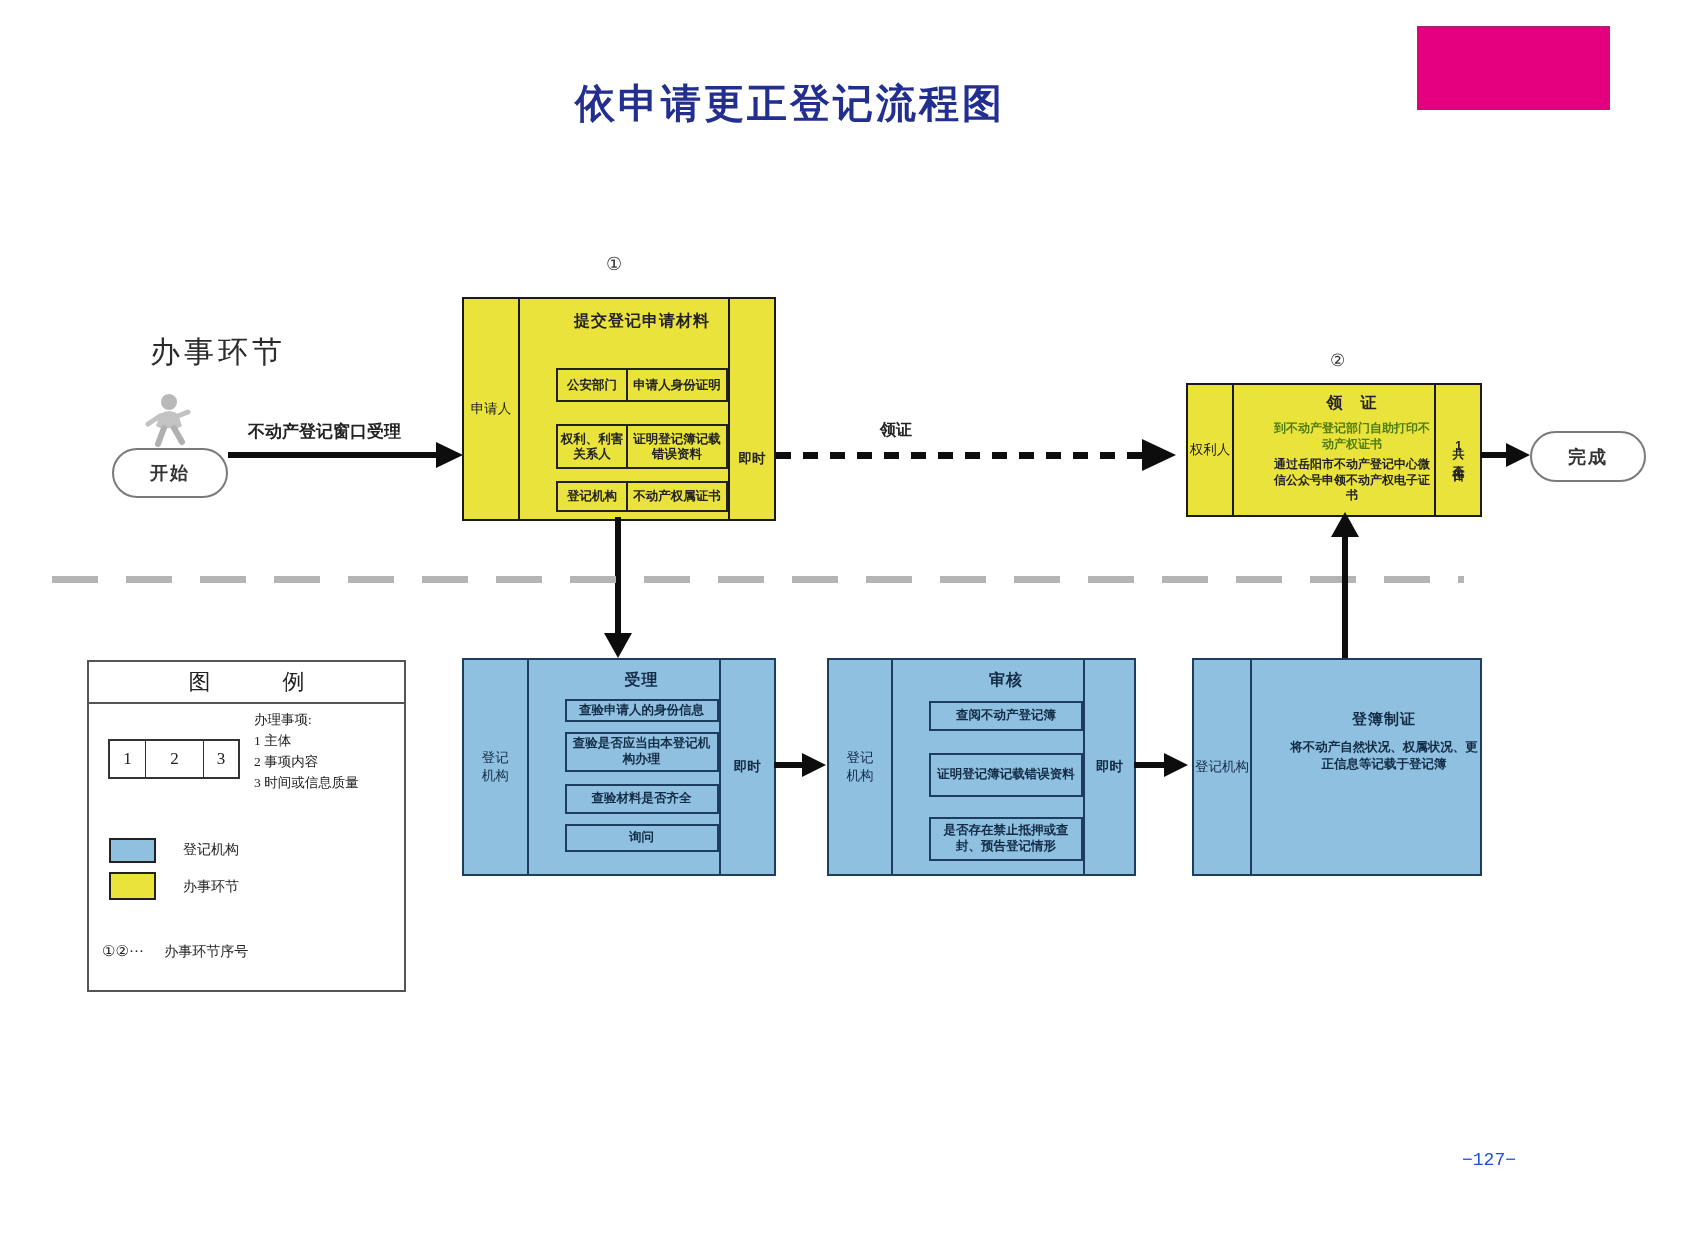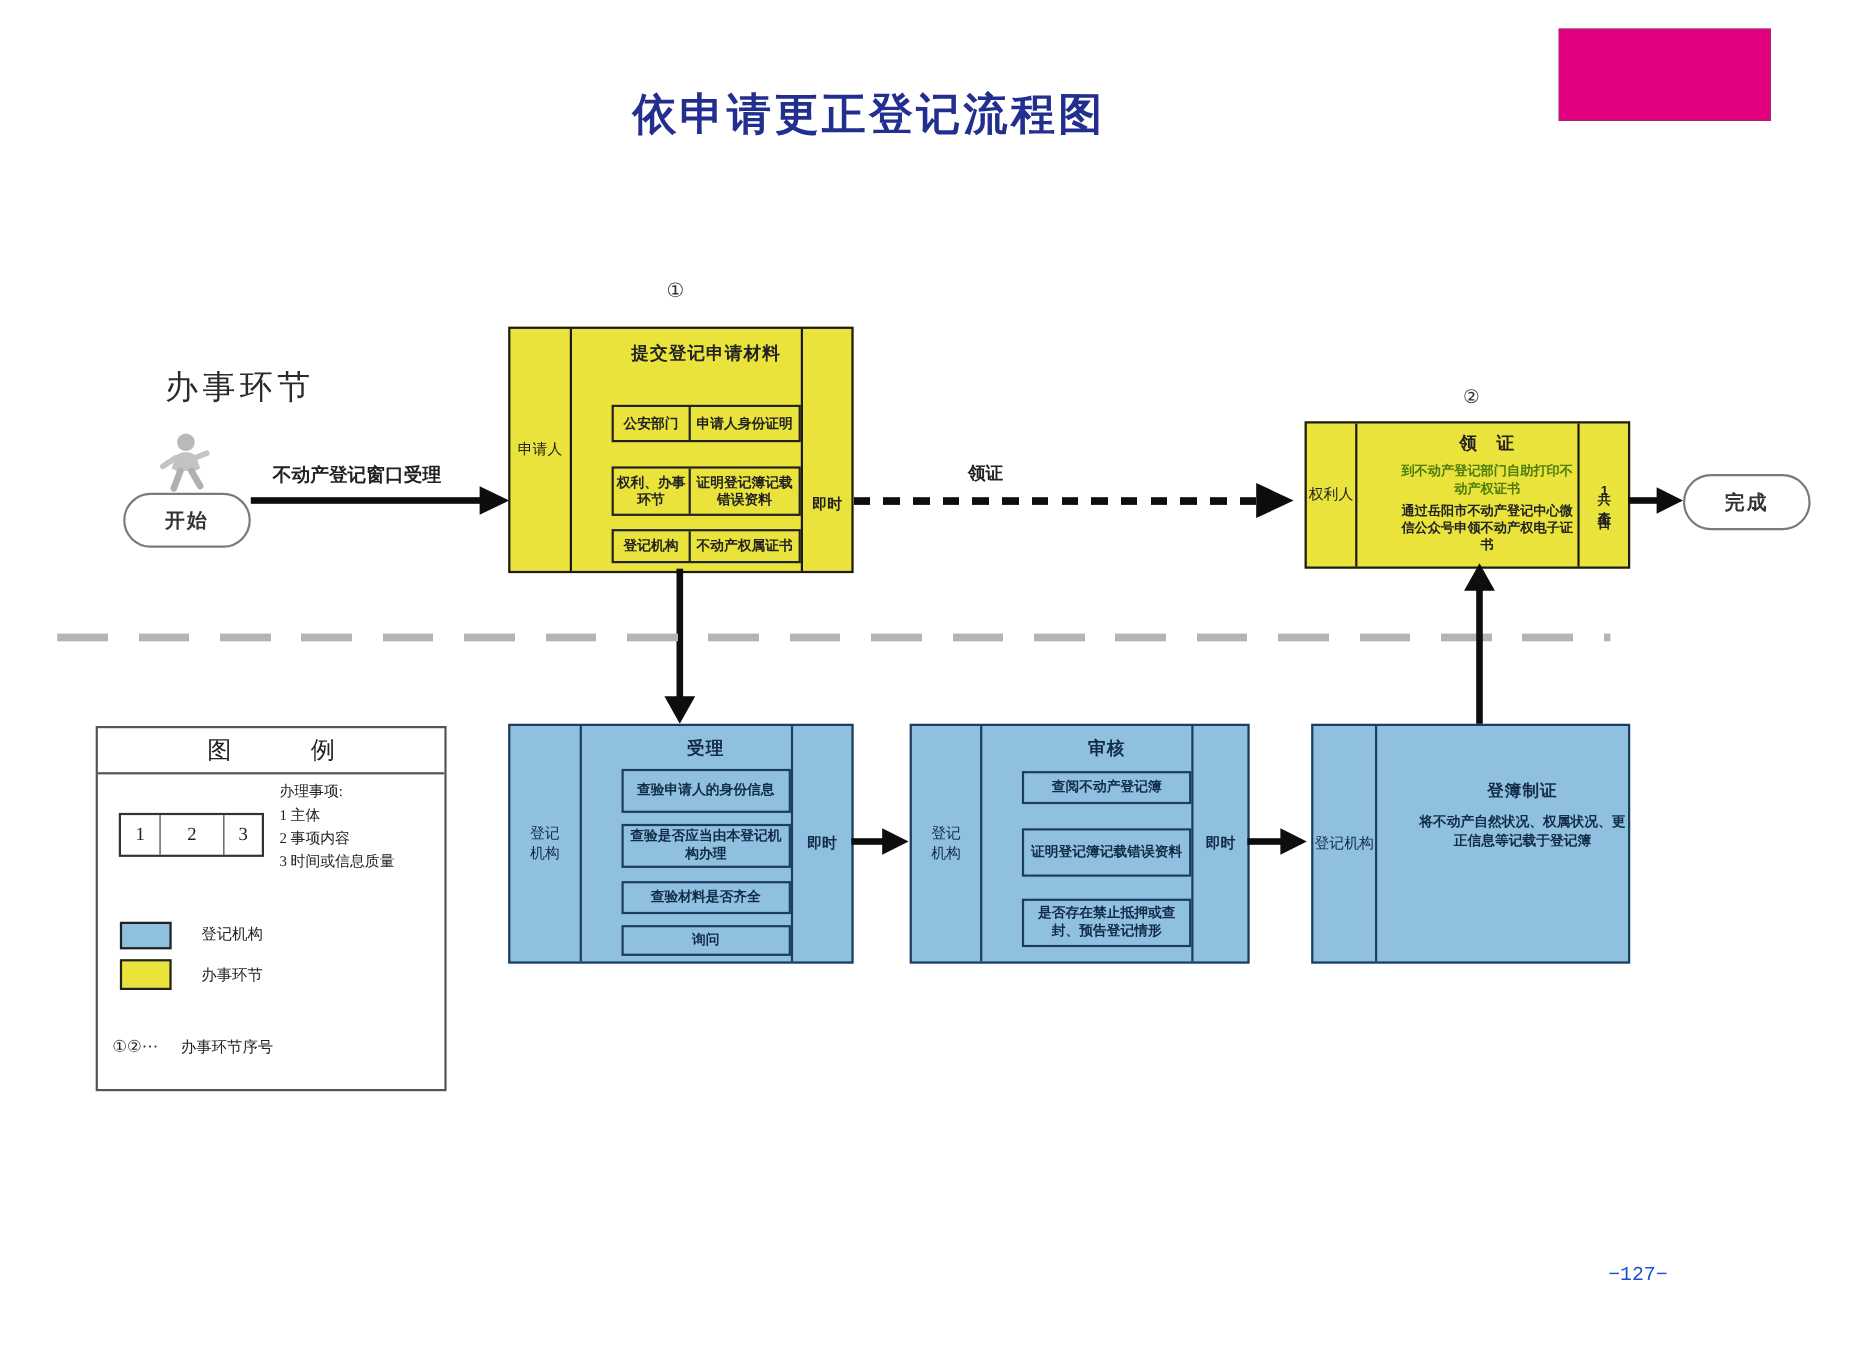--- a/index.html
+++ b/index.html
@@ -97,21 +97,21 @@
 
   <div class="abs ybox" style="left:462px;top:297px;width:310px;height:220px;">
     <div class="col-actor" style="width:66px;">申请人</div>
     <div class="col-mid">
       <div class="box-title" style="margin-top:12px;">提交登记申请材料</div>
       <div class="mat-row" style="margin-top:36px;height:34px;">
         <div class="mat-cell mat-left">公安部门</div>
         <div class="mat-cell mat-right">申请人身份证明</div>
       </div>
       <div class="mat-row" style="margin-top:22px;height:45px;">
-        <div class="mat-cell mat-left">权利、办事环节</div>
+        <div class="mat-cell mat-left">权利、利害关系人</div>
         <div class="mat-cell mat-right">证明登记簿记载错误资料</div>
       </div>
       <div class="mat-row" style="margin-top:12px;height:31px;">
         <div class="mat-cell mat-left">登记机构</div>
         <div class="mat-cell mat-right">不动产权属证书</div>
       </div>
     </div>
     <div class="col-time" style="width:56px;padding-top:100px;box-sizing:border-box;">即时</div>
   </div>
 
@@ -167,21 +167,21 @@
       <span class="legend-text" style="margin-left:16px;">办事环节序号</span>
     </div>
   </div>
 
   <div class="abs bbox" style="left:462px;top:658px;width:310px;height:214px;">
     <div class="col-actor" style="width:68px;">
         <span style="width:30px;">登记机构</span>
       </div>
     <div class="col-mid">
       <div class="box-title" style="margin-top:10px;">受理</div>
-      <div class="sub-box" style="margin-top:8px;height:40px;">查验申请人的身份信息</div>
+      <div class="sub-box" style="margin-top:8px;height:23px;">查验申请人的身份信息</div>
       <div class="sub-box" style="margin-top:10px;height:40px;">查验是否应当由本登记机构办理</div>
       <div class="sub-box" style="margin-top:12px;height:30px;">查验材料是否齐全</div>
       <div class="sub-box" style="margin-top:10px;height:28px;">询问</div>
     </div>
     <div class="col-time" style="width:58px;">即时</div>
   </div>
 
   <div class="abs shaft-h" style="left:774px;top:762px;width:32px;"></div>
   <div class="abs head-right" style="left:802px;top:753px;border-left-width:24px;border-top-width:12px;border-bottom-width:12px;"></div>
 

